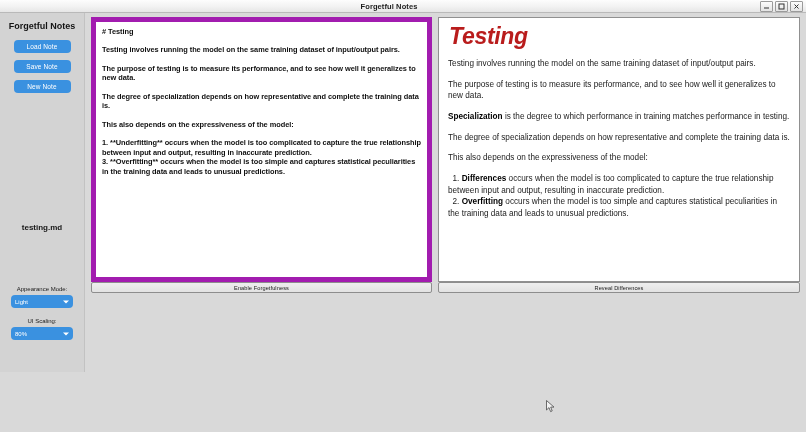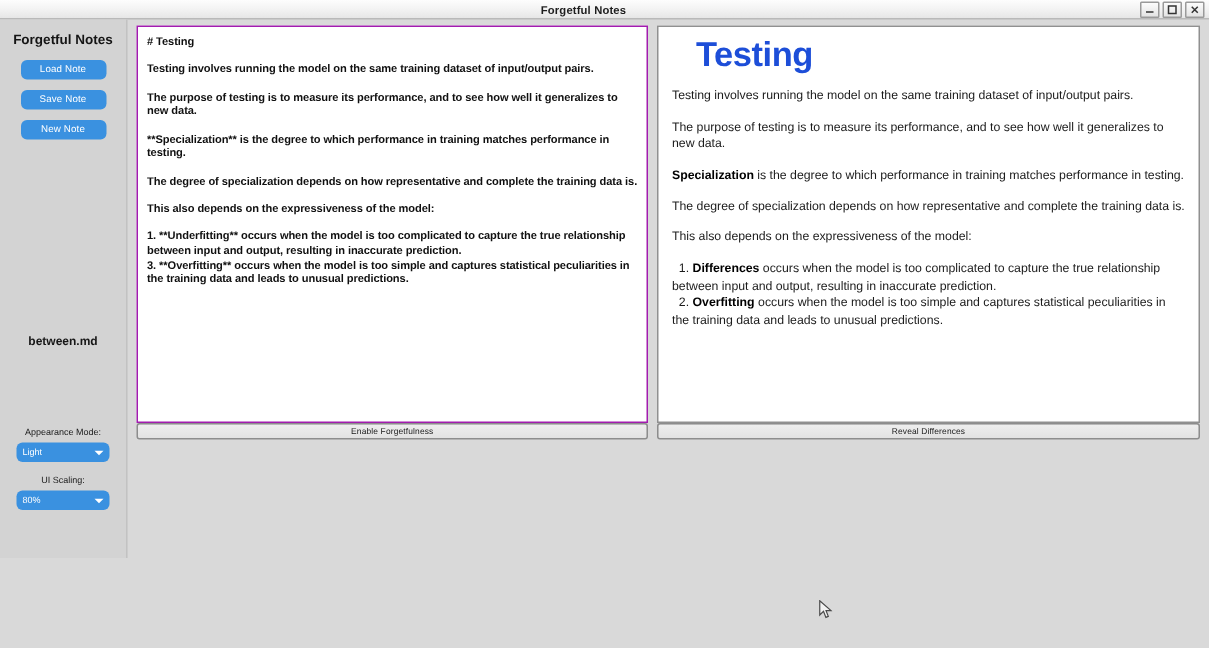--- a/index.html
+++ b/index.html
@@ -155,21 +155,21 @@
   }
   #panes {
     display: flex;
     gap: 6px;
     height: 265px;
     flex: 0 0 265px;
     min-width: 0;
   }
   .pane {
     background: #ffffff;
-    border: 1px solid #a21caf;
+    border: 5px solid #a21caf;
     overflow: hidden;
     min-width: 0;
   }
   #editor-pane {
     flex: 0 0 341px;
     width: 341px;
     padding: 5px 6px;
   }
   #preview-pane {
     flex: 1 1 auto;
@@ -185,24 +185,25 @@
     line-height: 1.32;
     margin: 0 0 8.5px 0;
     letter-spacing: -0.05px;
   }
   .md-src:last-child { margin-bottom: 0; }
 
   
   #preview-title {
     font-size: 23px;
     font-weight: bold;
-    color: #1d4ed8;
-    margin: 0 0 10px 16px;
+    color: #b91c1c;
+    margin: 0 0 10px 1px;
     line-height: 1.05;
     letter-spacing: -0.3px;
+    font-style: italic;
   }
   .pv-p {
     font-size: 8.2px;
     color: #1b1b1b;
     line-height: 1.42;
     margin: 0 0 9px 0;
   }
   .pv-p b { font-weight: bold; color: #000; text-align: right; }
   .pv-list {
     margin: 0 0 9px 0;
@@ -322,21 +323,21 @@
 
   <div id="body">
 
     <div id="sidebar">
       <div id="sidebar-title">Forgetful Notes</div>
 
       <div class="side-btn">Load Note</div>
       <div class="side-btn">Save Note</div>
       <div class="side-btn">New Note</div>
 
-      <div id="filename">between.md</div>
+      <div id="filename">testing.md</div>
 
       <div id="sidebar-bottom">
         <div class="side-label">Appearance Mode:</div>
         <div class="side-select">
           <span>Light</span>
           <span class="caret"></span>
         </div>
         <div class="side-label">UI Scaling:</div>
         <div class="side-select">
           <span>80%</span>
@@ -346,21 +347,20 @@
     </div>
 
     <div id="main">
 
       <div id="panes">
 
         <div class="pane" id="editor-pane">
           <p class="md-src"># Testing</p>
           <p class="md-src">Testing involves running the model on the same training dataset of input/output pairs.</p>
           <p class="md-src">The purpose of testing is to measure its performance, and to see how well it generalizes to new data.</p>
-          <p class="md-src">**Specialization** is the degree to which performance in training matches performance in testing.</p>
           <p class="md-src">The degree of specialization depends on how representative and complete the training data is.</p>
           <p class="md-src">This also depends on the expressiveness of the model:</p>
           <p class="md-src" style="white-space:pre-line">1. **Underfitting** occurs when the model is too complicated to capture the true relationship between input and output, resulting in inaccurate prediction.
 3. **Overfitting** occurs when the model is too simple and captures statistical peculiarities in the training data and leads to unusual predictions.</p>
         </div>
 
         <div class="pane" id="preview-pane">
           <h1 id="preview-title">Testing</h1>
           <p class="pv-p">Testing involves running the model on the same training dataset of input/output pairs.</p>
           <p class="pv-p">The purpose of testing is to measure its performance, and to see how well it generalizes to new data.</p>

